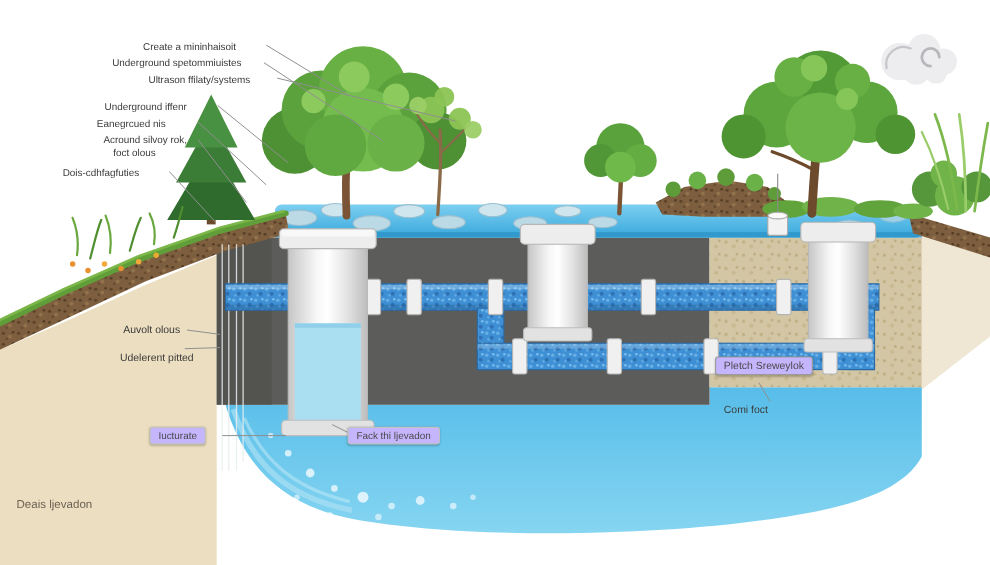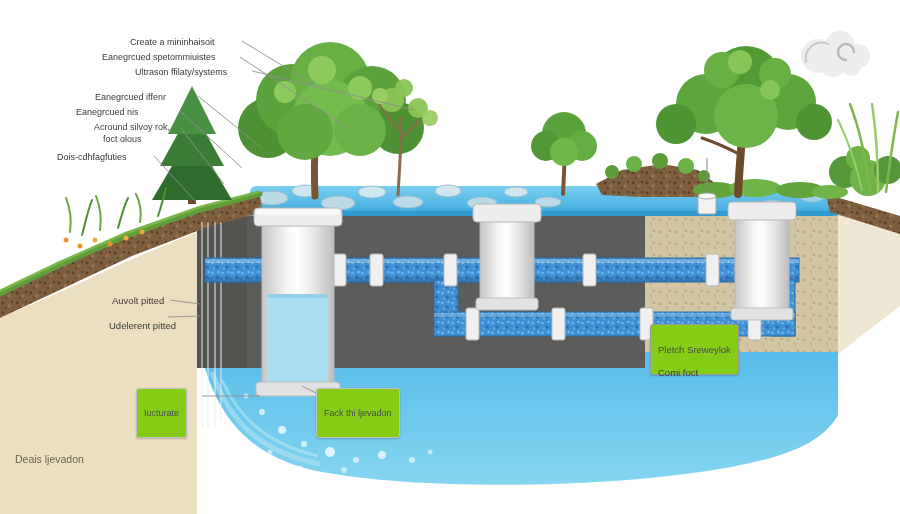--- a/index.html
+++ b/index.html
@@ -1,22 +1,22 @@
 <!DOCTYPE html>
 <html><head>
 <meta charset="utf-8">
 <style>
   html,body{margin:0;padding:0;background:#fff;}
   #stage{position:relative;width:900px;height:514px;background:#ffffff;overflow:hidden;
          font-family:"Liberation Sans",sans-serif;}
   #art{position:absolute;left:0;top:0;}
   .lbl{position:absolute;font-size:9.5px;line-height:12px;color:#3a3a3a;white-space:nowrap;z-index:10;}
   .lbl.small{font-size:9px;}
-  .chip{position:absolute;background:#84cc16;border:1px solid #c2c2c2;border-radius:3px;
-        padding:19px 7px;font-size:9px;color:#4a4a4a;white-space:nowrap;z-index:10;
+  .chip{position:absolute;background:#c4b5fd;border:1px solid #c2c2c2;border-radius:3px;
+        padding:2px 7px;font-size:9px;color:#4a4a4a;white-space:nowrap;z-index:10;
         box-shadow:0 1px 2px rgba(0,0,0,.22);}
   .chip.bold{border-color:#9a9a9a;font-size:9.5px;}
   .credit{position:absolute;font-size:10.5px;color:#6b6155;z-index:10;}
 </style>
 </head>
 <body>
 
 <div id="stage">
 
 <svg id="art" width="900" height="514" viewBox="0 0 900 514">
@@ -299,29 +299,29 @@
     <line x1="154" y1="156" x2="196" y2="202"></line>
     <line x1="170" y1="300" x2="200" y2="304"></line>
     <line x1="168" y1="317" x2="200" y2="316"></line>
     <line x1="202" y1="396" x2="260" y2="396"></line>
     <line x1="316" y1="393" x2="302" y2="386"></line>
     <line x1="700" y1="365" x2="690" y2="348"></line>
   </g>
 </svg>
 
 <div class="lbl small" style="left:130px;top:36px">Create a mininhaisoit</div>
-<div class="lbl small" style="left:102px;top:51px">Eanegrcued spetommiuistes</div>
+<div class="lbl small" style="left:102px;top:51px">Underground spetommiuistes</div>
 <div class="lbl small" style="left:135px;top:66px">Ultrason ffilaty/systems</div>
-<div class="lbl small" style="left:95px;top:91px">Eanegrcued iffenr</div>
-<div class="lbl small" style="left:76px;top:106px">Eanegrcued nis</div>
+<div class="lbl small" style="left:95px;top:91px">Underground iffenr</div>
+<div class="lbl small" style="left:88px;top:106px">Eanegrcued nis</div>
 <div class="lbl small" style="left:94px;top:121px">Acround silvoy rok,</div>
 <div class="lbl small" style="left:103px;top:133px">foct olous</div>
 <div class="lbl small" style="left:57px;top:151px">Dois-cdhfagfuties</div>
 
-<div class="lbl" style="left:112px;top:295px">Auvolt pitted</div>
+<div class="lbl" style="left:112px;top:295px">Auvolt olous</div>
 <div class="lbl" style="left:109px;top:320px">Udelerent pitted</div>
 
 <div class="chip" style="left:136px;top:388px">Iucturate</div>
 <div class="chip" style="left:316px;top:388px">Fack thi ljevadon</div>
 <div class="chip bold" style="left:650px;top:324px">Pletch Sreweylok</div>
 
 <div class="lbl" style="left:658px;top:367px">Comi foct</div>
 <div class="credit" style="left:15px;top:453px">Deais ljevadon</div>
 
 </div>

